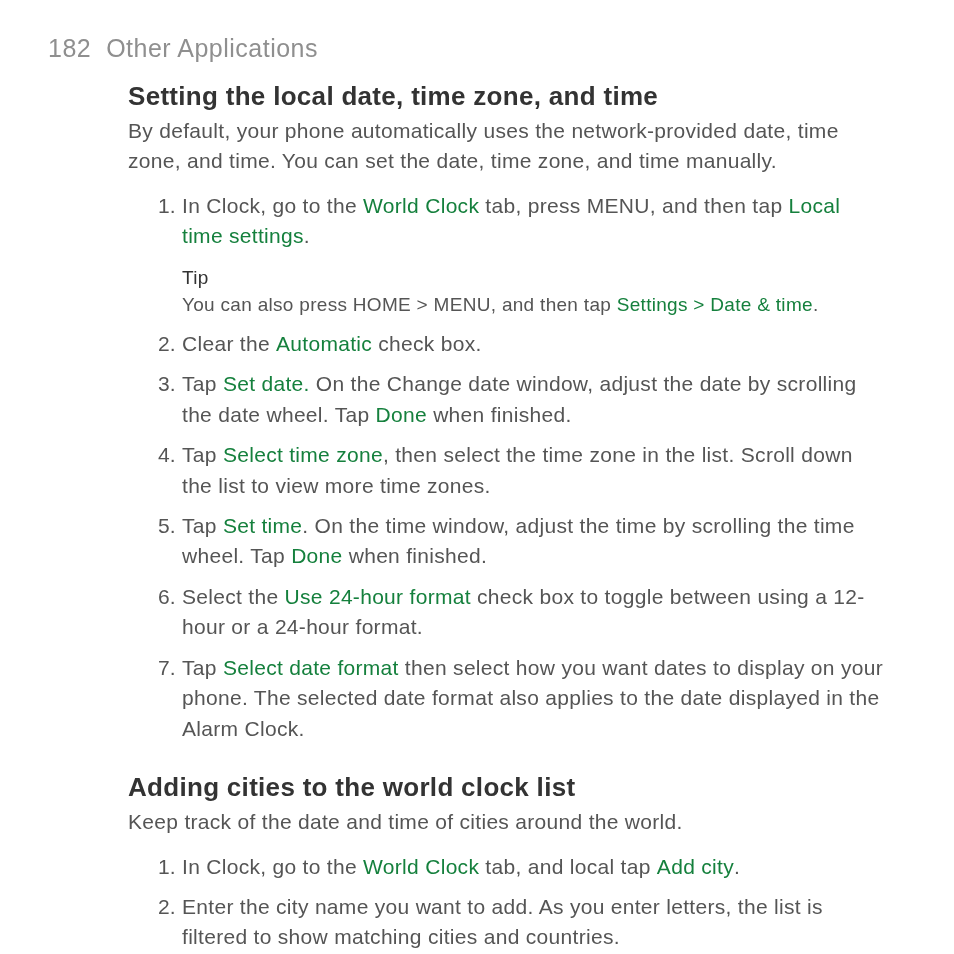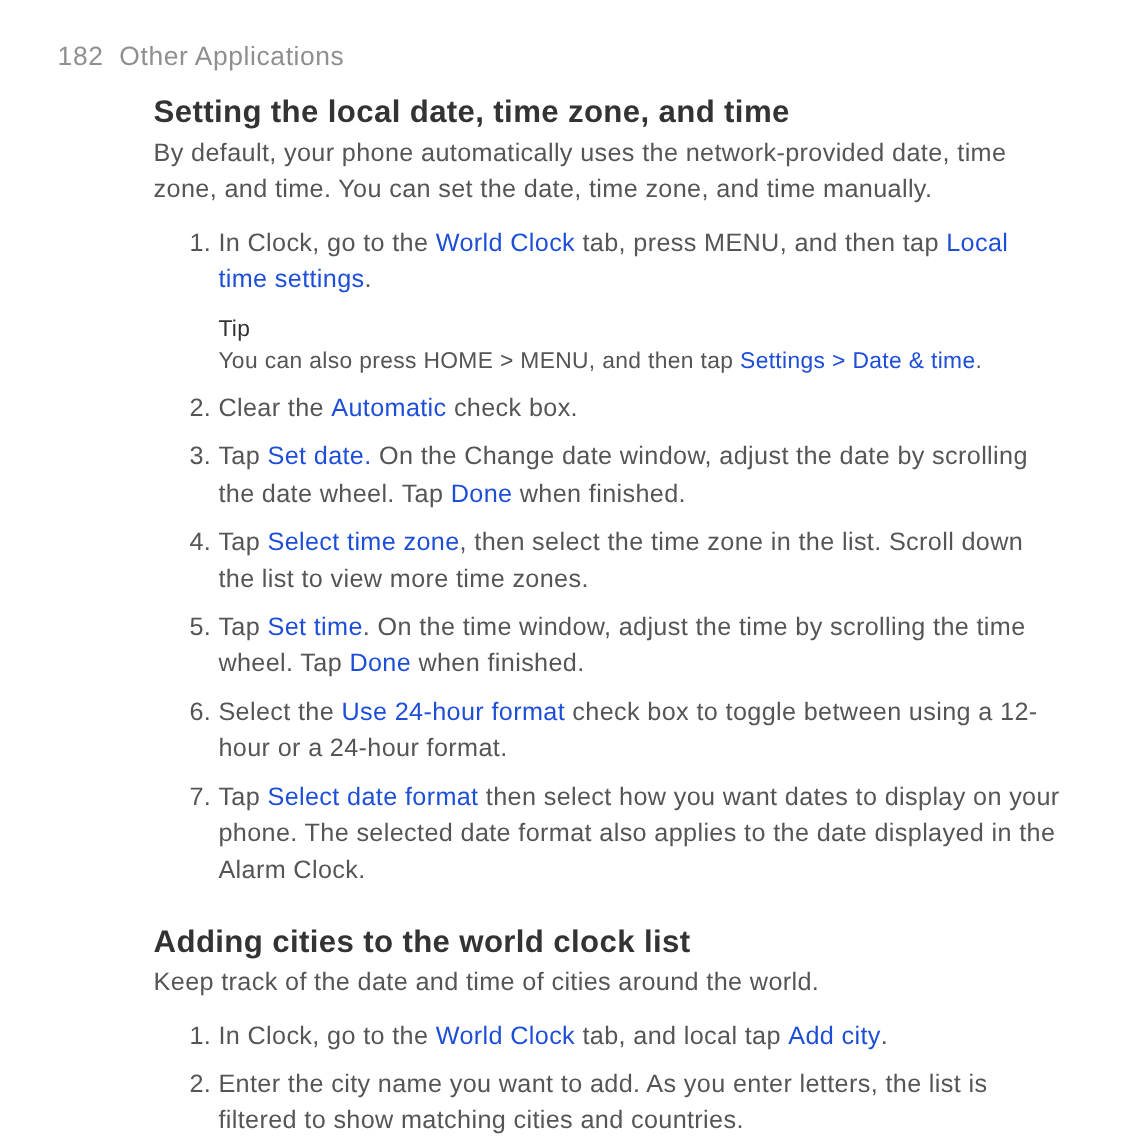--- a/index.html
+++ b/index.html
@@ -11,21 +11,21 @@
     font-family: "Helvetica Neue", Helvetica, Arial, sans-serif;
     color: #555555;
     font-weight: 300;
     letter-spacing: 0.3px;
   }
   .page {
     box-sizing: border-box;
     padding: 34px 48px 40px 48px;
   }
   .header-line {
-    font-size: 22px;
+    font-size: 25px;
     color: #8f8f8f;
     font-weight: 300;
     margin-bottom: 18px;
     letter-spacing: 0.5px;
   }
   .content {
     margin-left: 80px;
     margin-right: 20px;
   }
   h2.section {
@@ -60,21 +60,21 @@
   }
   ol.steps > li::before {
     content: counter(step) ".";
     position: absolute;
     left: 18px;
     width: 30px;
     text-align: right;
     color: #555555;
   }
   .bold {
-    color: #1d4ed8;
+    color: #15803d;
     font-weight: 400;
     text-align: center;
   }
   .tip-row {
     display: flex;
     align-items: flex-start;
     margin: 12px 0 10px 0;
     font-size: 19px;
     line-height: 1.45;
     letter-spacing: 0.3px;

